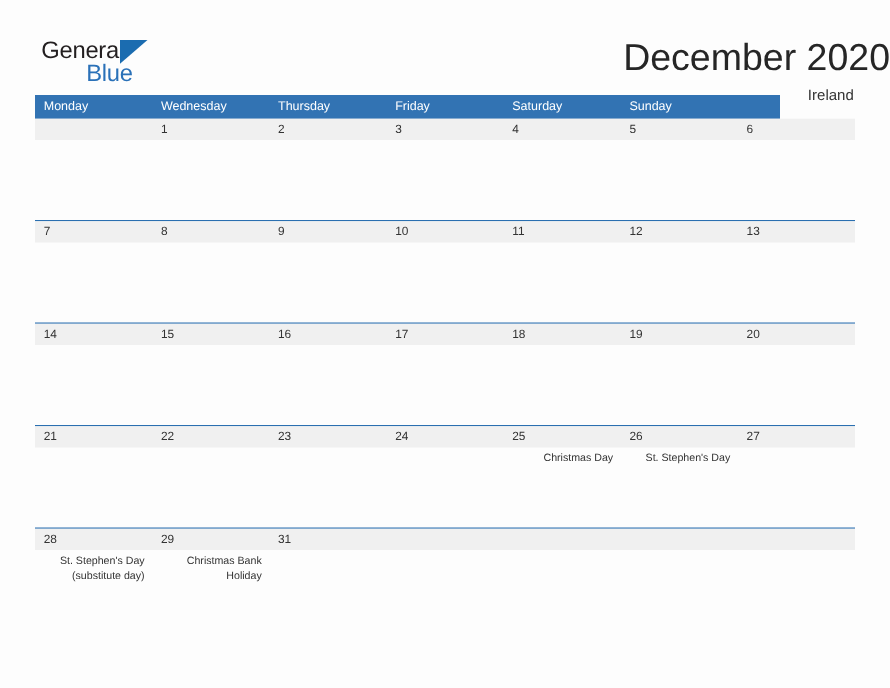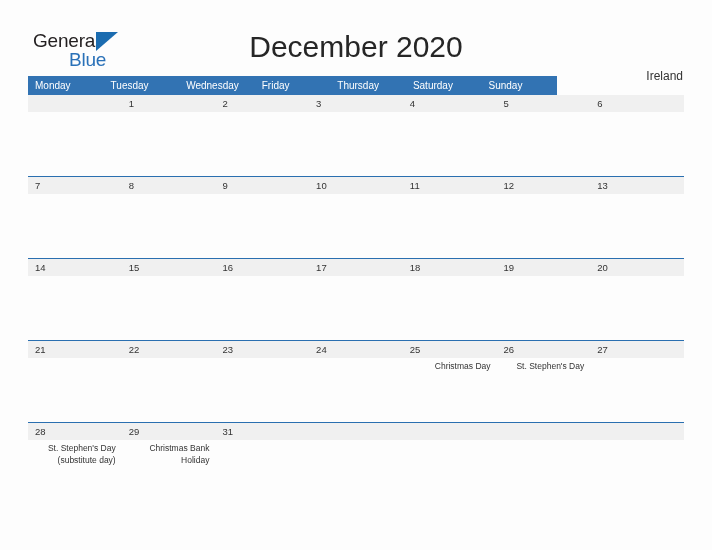--- a/index.html
+++ b/index.html
@@ -62,21 +62,21 @@
     width: 0;
     height: 0;
     border-left: 22px solid #1b6cb0;
     border-bottom: 19px solid transparent;
   }
   .month-title {
     position: absolute;
     left: 0;
     top: 30px;
     width: 712px;
-    text-align: center;
+    text-align: right;
     font-size: 30px;
     font-weight: normal;
     color: #262626;
     line-height: 34px;
     white-space: nowrap;
   }
   .country {
     position: absolute;
     right: 29px;
     top: 45px;
@@ -89,21 +89,21 @@
 
   
   .calendar {
     position: absolute;
     left: 28px;
     top: 76px;
     width: 656px;
   }
   .weekday-header {
     display: flex;
-    width: 529px;
+    width: 596px;
     height: 19px;
     background: #3273b3;
   }
   .weekday-cell {
     width: 93.714px;
     height: 19px;
     color: #ffffff;
     font-size: 10px;
     line-height: 19px;
     padding-left: 7px;
@@ -177,24 +177,23 @@
     <div class="month-title">December 2020</div>
 
     <div class="country">Ireland</div>
 
   </div>
 
   <div class="calendar">
 
     <div class="weekday-header">
       <div class="weekday-cell">Monday</div>
-      <div class="weekday-cell">Tuesday</div>
       <div class="weekday-cell">Wednesday</div>
+      <div class="weekday-cell">Thursday</div>
       <div class="weekday-cell">Friday</div>
-      <div class="weekday-cell">Thursday</div>
       <div class="weekday-cell">Saturday</div>
       <div class="weekday-cell">Sunday</div>
     </div>
 
     <div id="weeks-container">
         <div class="week-row first">
           <div class="week-band"></div>
           <div class="days">
             <div class="day-cell">
               <div class="day-number"></div>

